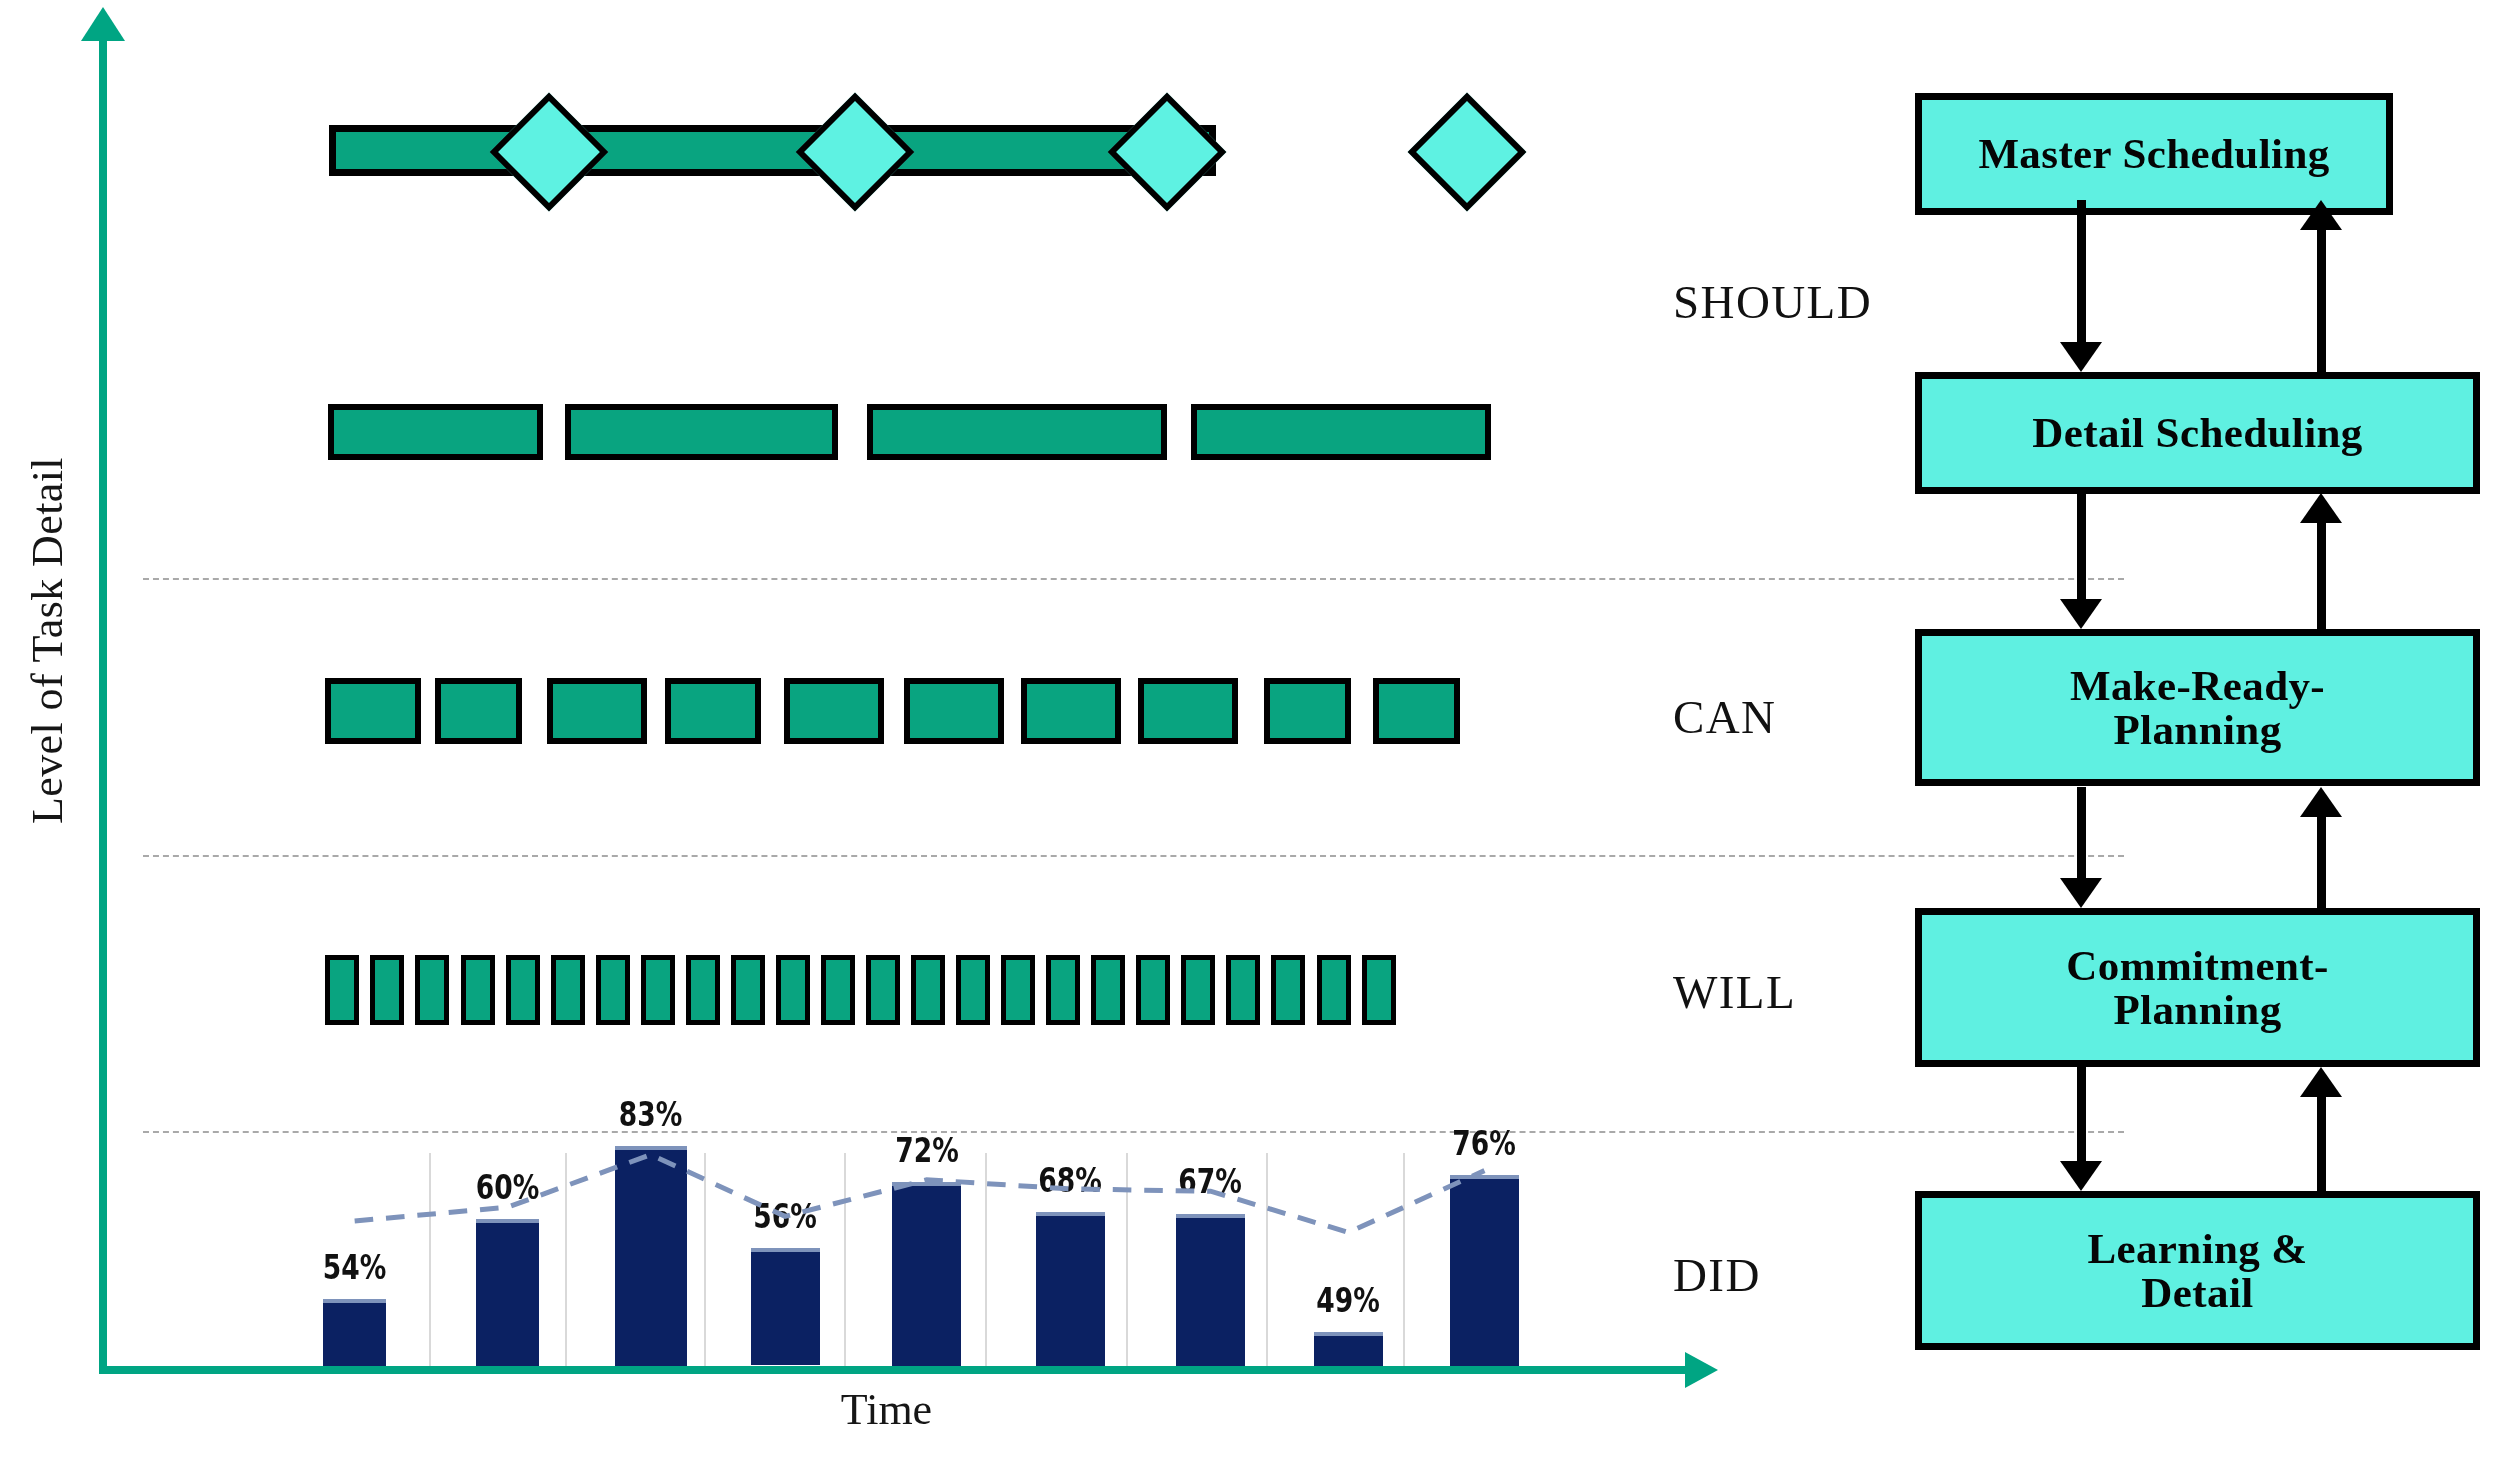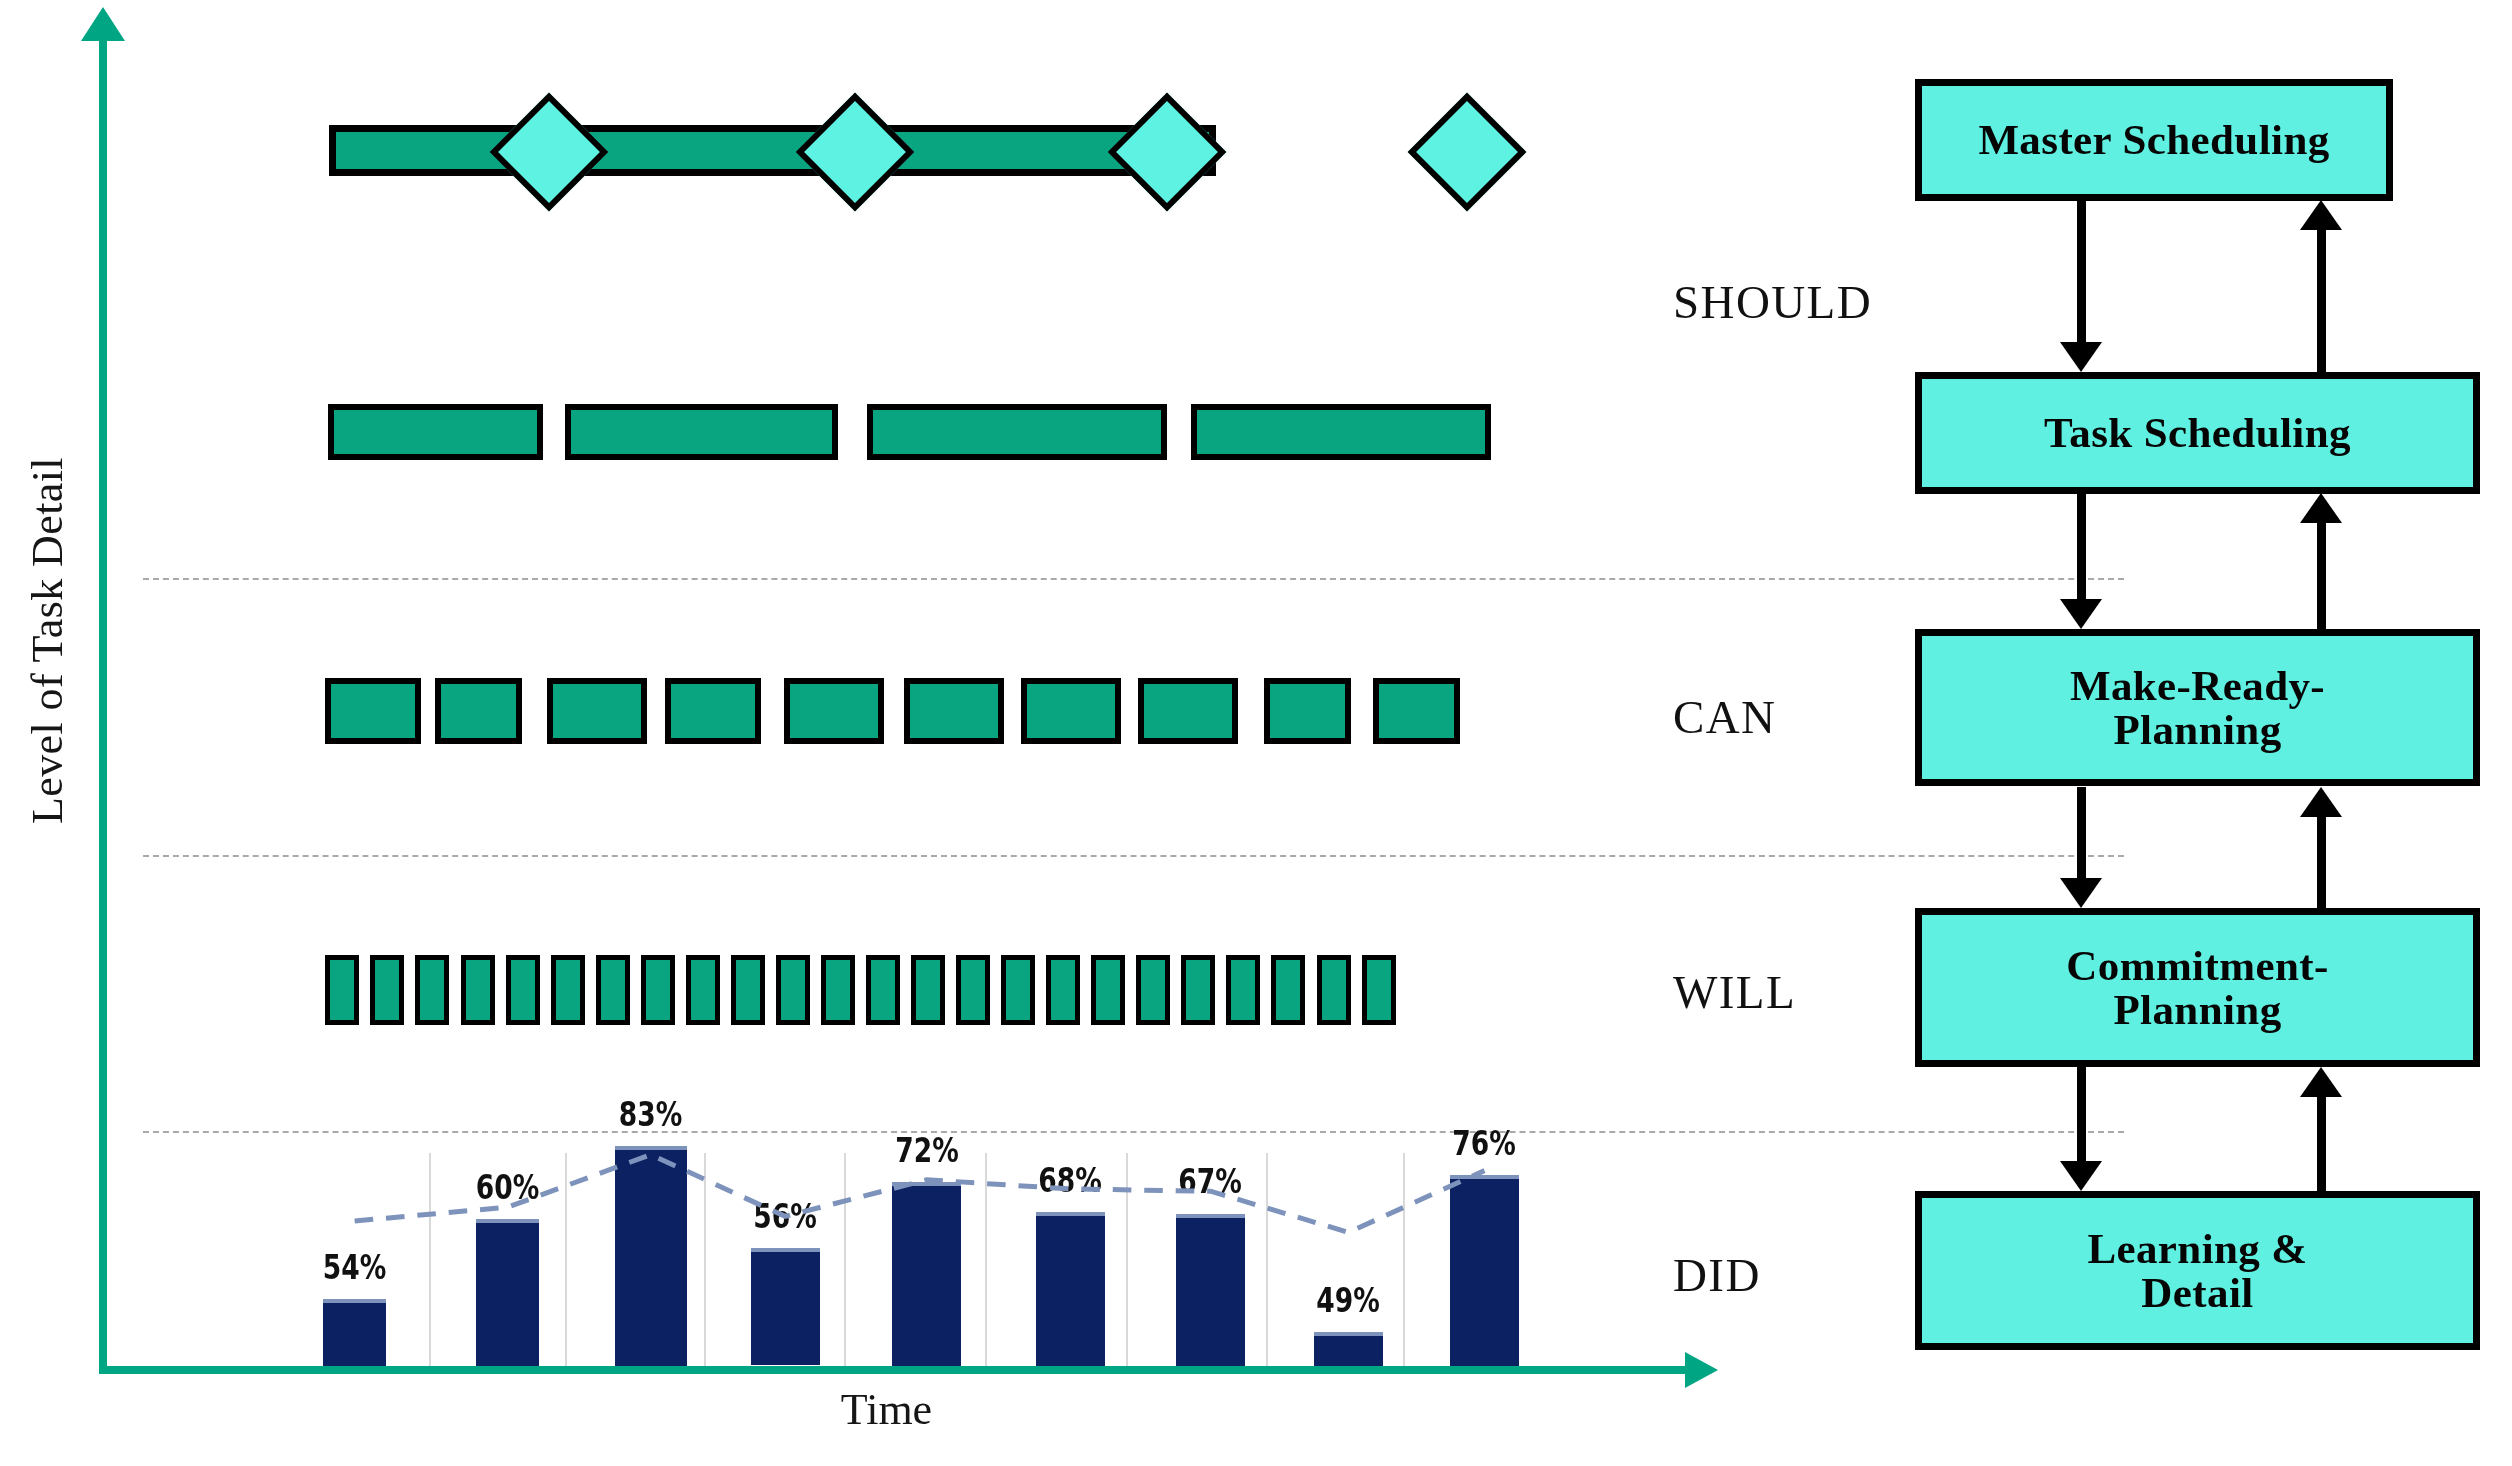--- a/index.html
+++ b/index.html
@@ -267,28 +267,28 @@
       <div class="cbar-label" style="left: 1271px; top: 1280px; width: 154px;">49%</div>
       <div class="cbar" style="left: 1450px; top: 1179px; width: 69px; height: 187px;"></div>
       <div class="cbar-cap" style="left: 1450px; top: 1175px; width: 69px;"></div>
       <div class="cbar-label" style="left: 1407px; top: 1123px; width: 154px;">76%</div>
       <svg id="trendline" width="2512" height="1467" viewBox="0 0 3513 2051">
         <polyline points="496,1707.2 710,1688 910,1614.4 1098,1700.8 1296,1649.6 1496,1662.4 1693,1665.6 1886,1723.2 2076,1636.8" fill="none" stroke="#7e93bb" stroke-width="7" stroke-dasharray="26 18"></polyline>
       </svg>
     </div>
 
   <div id="flow-layer">
-      <div class="fbox" style="left: 1915px; top: 79px; width: 478px; height: 122px;">
+      <div class="fbox" style="left: 1915px; top: 93px; width: 478px; height: 122px;">
         <div>
           <span>Master Scheduling</span>
         </div>
       </div>
       <div class="fbox" style="left: 1915px; top: 372px; width: 565px; height: 122px;">
         <div>
-          <span>Task Scheduling</span>
+          <span>Detail Scheduling</span>
         </div>
       </div>
       <div class="fbox" style="left: 1915px; top: 629px; width: 565px; height: 157px;">
         <div>
           <span>Make-Ready-</span>
           <span>Planning</span>
         </div>
       </div>
       <div class="fbox" style="left: 1915px; top: 908px; width: 565px; height: 159px;">
         <div>

